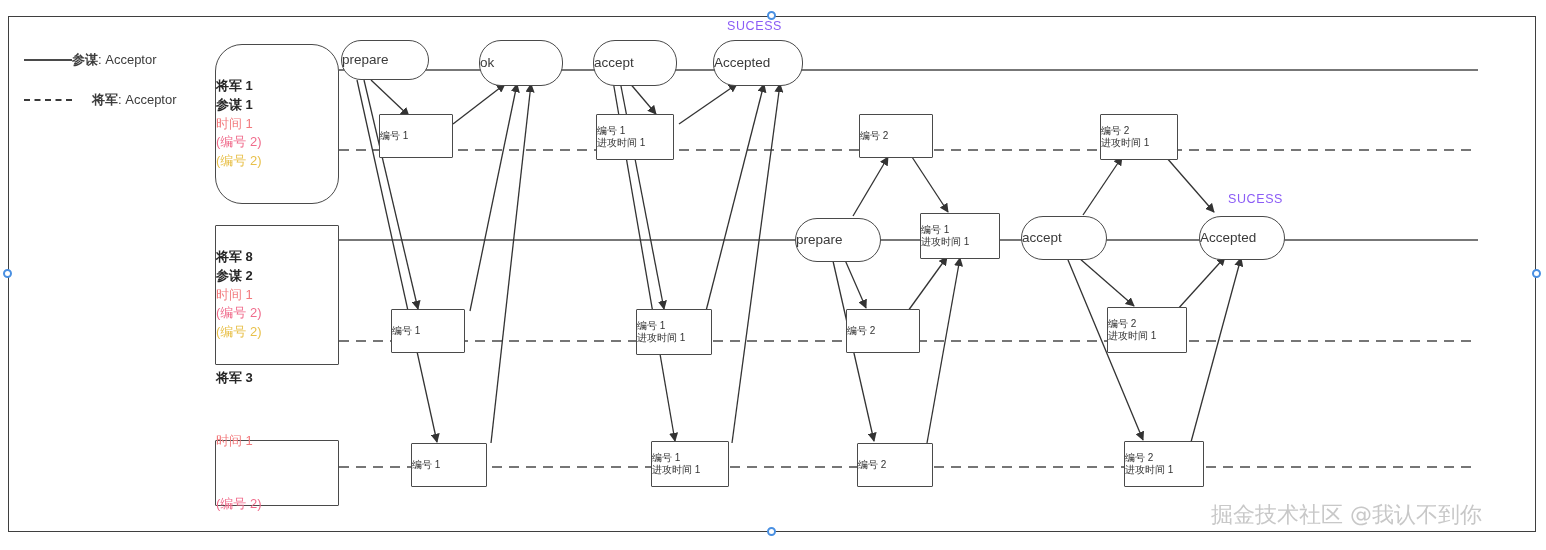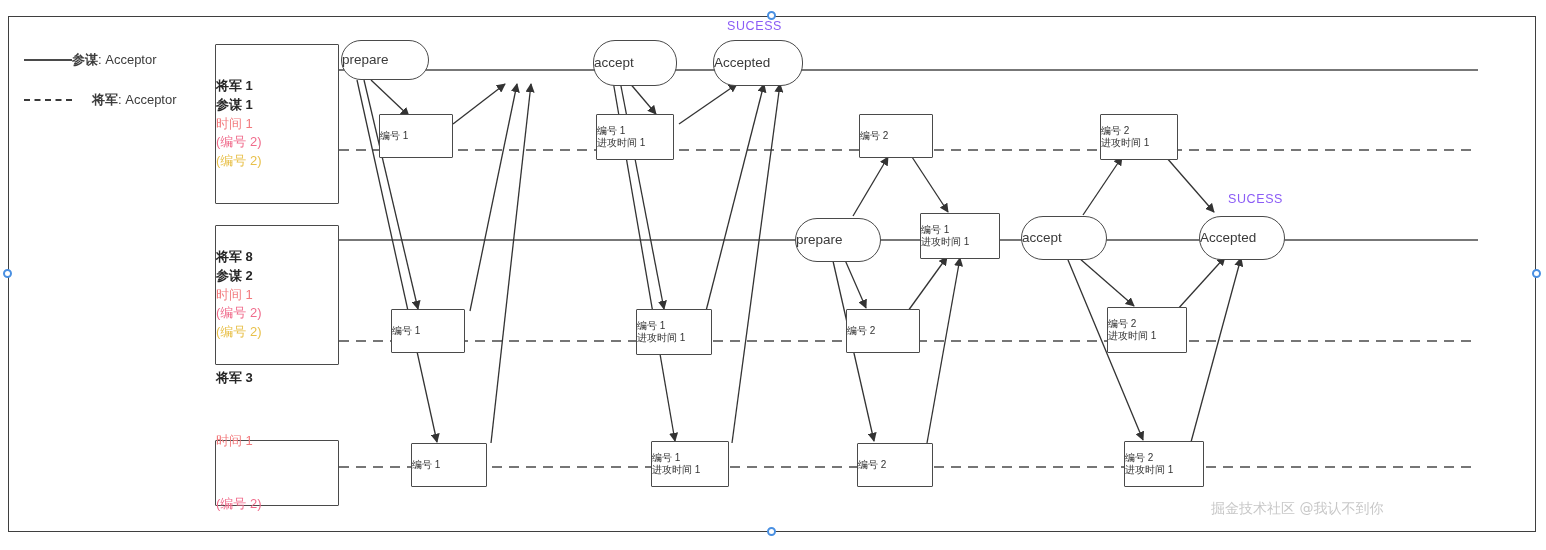--- a/index.html
+++ b/index.html
@@ -54,21 +54,21 @@
   .handle{
     position:absolute;
     width:9px;height:9px;
     border:2px solid #4a90e2;
     border-radius:50%;
     background:#ffffff;
     box-sizing:border-box;
   }
   .watermark{
     position:absolute;
-    font-size:14px;
+    font-size:22px;
     color:#c8c8c8;
     white-space:nowrap;
     font-family:"DejaVu Sans",sans-serif;
   }
 </style>
 </head>
 <body>
 
 <div id="canvas">
 
@@ -139,21 +139,21 @@
   <div class="legend-line" style="left:24px;top:59px;width:48px;"></div>
   <div class="legend" style="left:72px;top:51px;">
     <span class="cn">参谋</span><span>: </span><span>Acceptor</span>
   </div>
 
   <div class="legend-line dashed" style="left:24px;top:99px;width:48px;"></div>
   <div class="legend" style="left:72px;top:91px;margin-left:20px;">
     <span class="cn">将军</span><span>: </span><span>Acceptor</span>
   </div>
 
-  <div class="node rect info" style="left:215px;top:44px;width:124px;height:160px;">
+  <div class="node rect info" style="left:215px;top:44px;width:124px;height:160px;border-radius:27px;">
     <div class="lbl-black">将军 1</div>
     <div class="lbl-black">参谋 1</div>
     <div class="lbl-red">时间 1</div>
     <div class="lbl-pink">(编号 2)</div>
     <div class="lbl-gold">(编号 2)</div>
   </div>
 
   <div class="node rect info" style="left:215px;top:225px;width:124px;height:140px;">
     <div class="lbl-black">将军 8</div>
     <div class="lbl-black">参谋 2</div>
@@ -165,20 +165,23 @@
   <div class="node rect info" style="left:215px;top:440px;width:124px;height:66px;gap:44px;">
     <div class="lbl-black">将军 3</div>
     <div class="lbl-red">时间 1</div>
     <div class="lbl-pink">(编号 2)</div>
     <div class="lbl-gold">(编号 2)</div>
   </div>
 
   <div class="node pill" style="left:341px;top:40px;width:88px;height:40px;">
     <span>prepare</span>
     </div>
+  <div class="node pill" style="left:479px;top:40px;width:84px;height:46px;">
+    <span>ok</span>
+    </div>
   <div class="node pill" style="left:593px;top:40px;width:84px;height:46px;">
     <span>accept</span>
     </div>
   <div class="node pill" style="left:713px;top:40px;width:90px;height:46px;">
     <span>Accepted</span>
     </div>
 
   <div class="node pill" style="left:795px;top:218px;width:86px;height:44px;">
     <span>prepare</span>
     </div>

